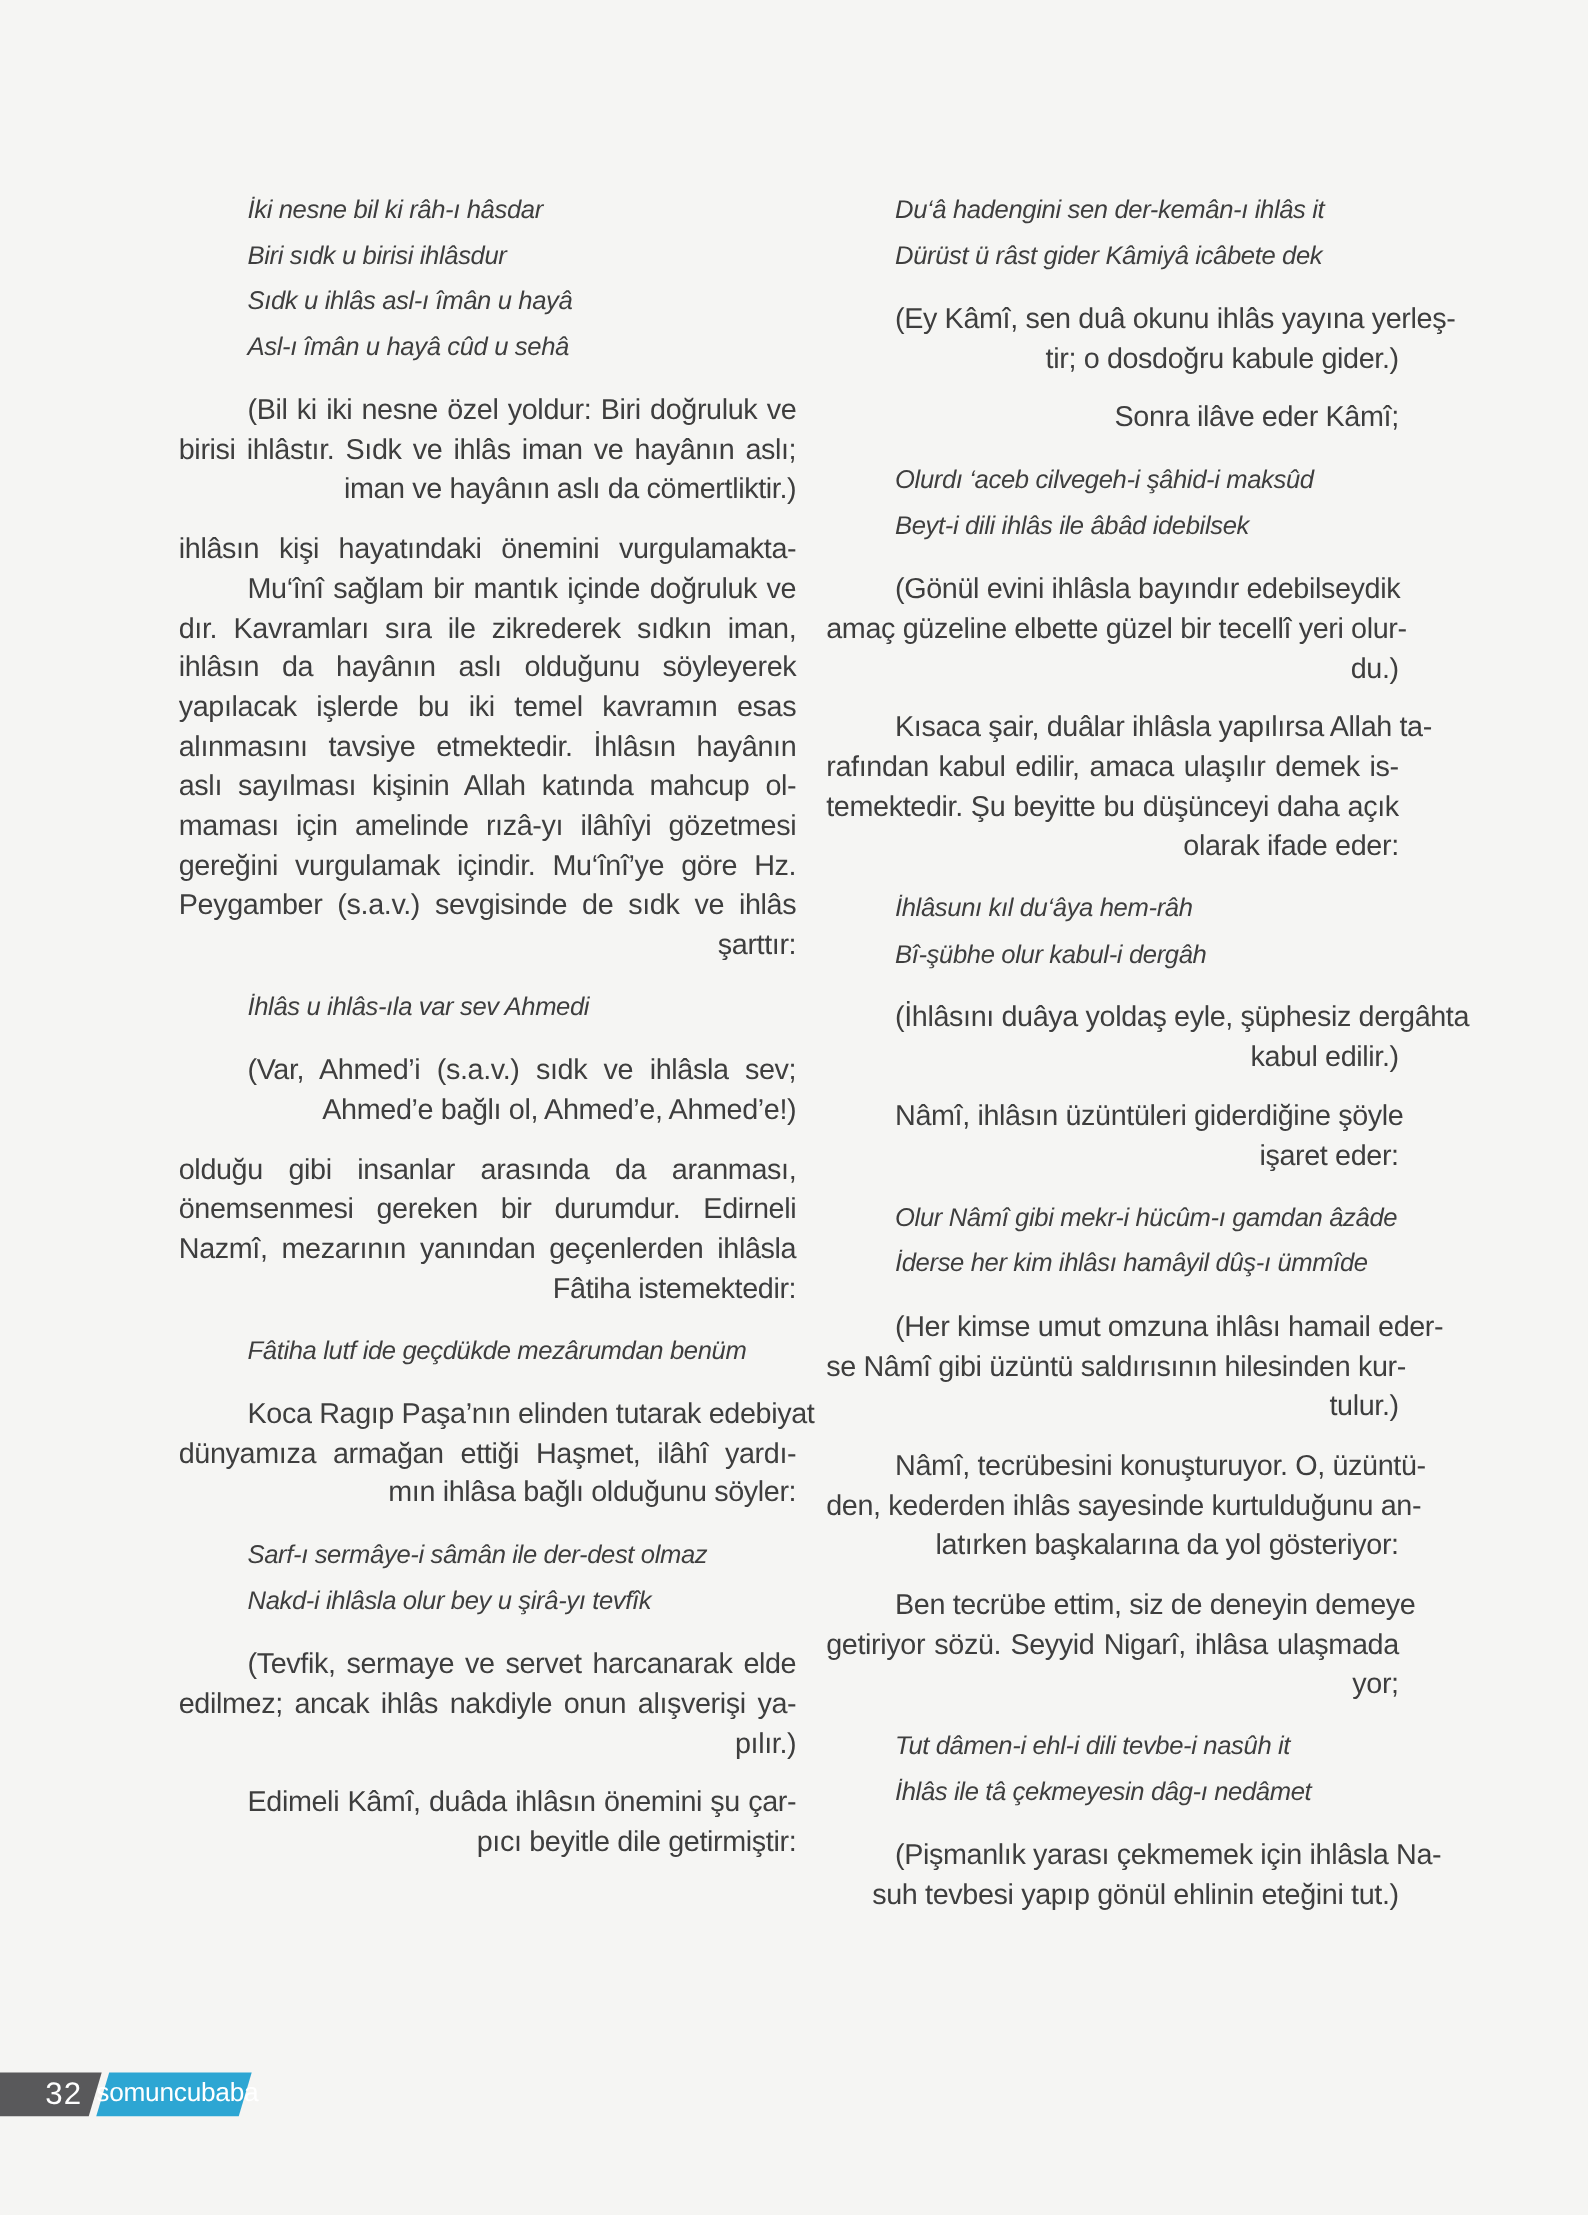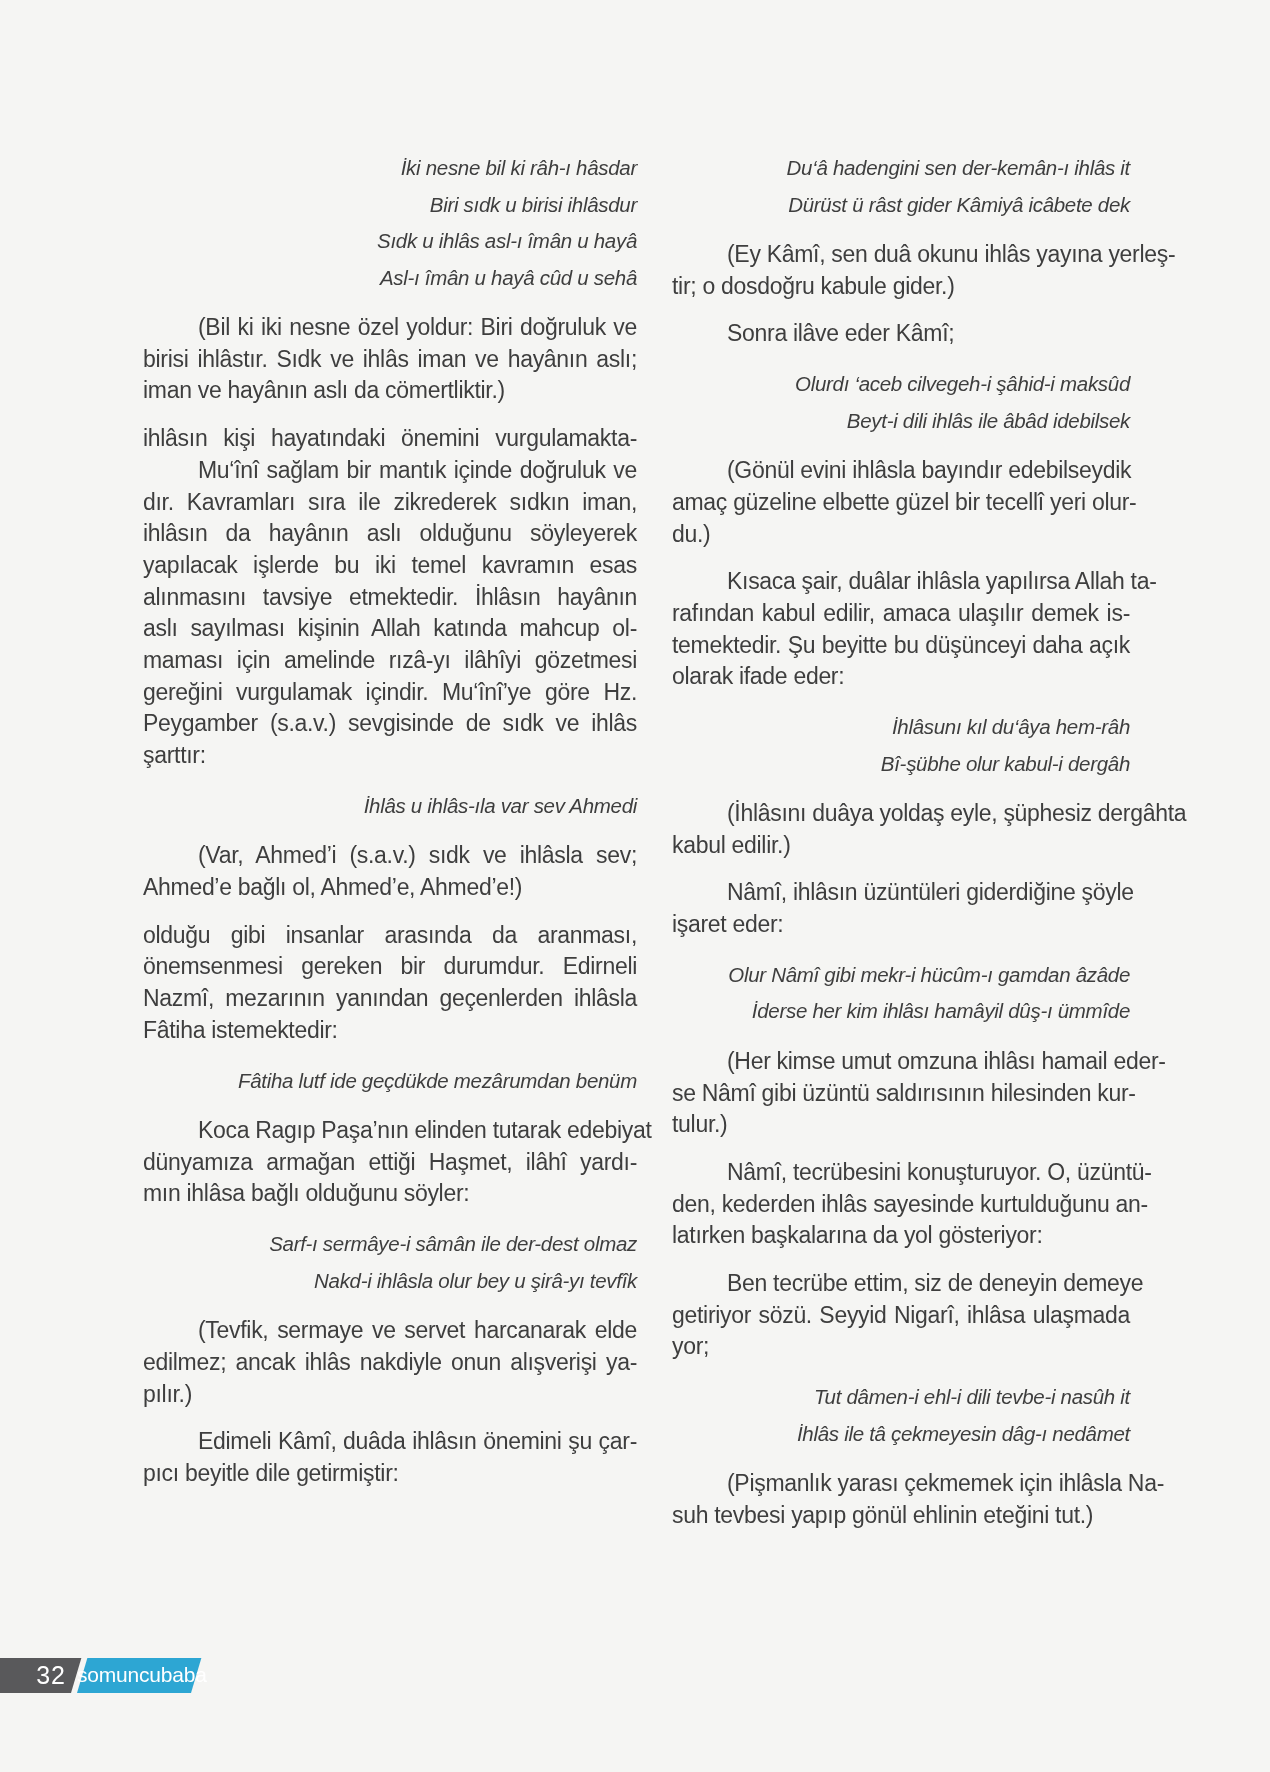--- a/index.html
+++ b/index.html
@@ -17,43 +17,42 @@
     color: #3e3e3e;
   }
   .content {
     position: absolute;
     left: 143px;
     top: 150px;
     display: flex;
   }
   .column { flex: 0 0 auto; }
   .col-left  { width: 494px; }
-  .col-right { width: 458px; margin-left: 35px; }
+  .col-right { width: 458px; margin-left: 24px; }
 
   .block { margin-bottom: 16px; }
 
   .para .line {
     font-size: 23px;
     line-height: 31.7px;
     letter-spacing: -0.3px;
     white-space: nowrap;
     text-align: justify;
     text-align-last: justify;
   }
   .para .line.first { padding-left: 55px; }
-  .para .line.last  { text-align: left; text-align-last: auto; }
+  .para .line.last  { text-align: right; text-align-last: auto; }
 
   .verse .line {
     font-size: 20.5px;
     font-style: italic;
     line-height: 36.5px;
     letter-spacing: -0.3px;
     white-space: nowrap;
     padding-left: 55px;
-    text-align: right;
   }
 
   .footer {
     position: absolute;
     left: 0;
     top: 1658px;
     width: 320px;
     height: 35px;
   }
   .tab {

